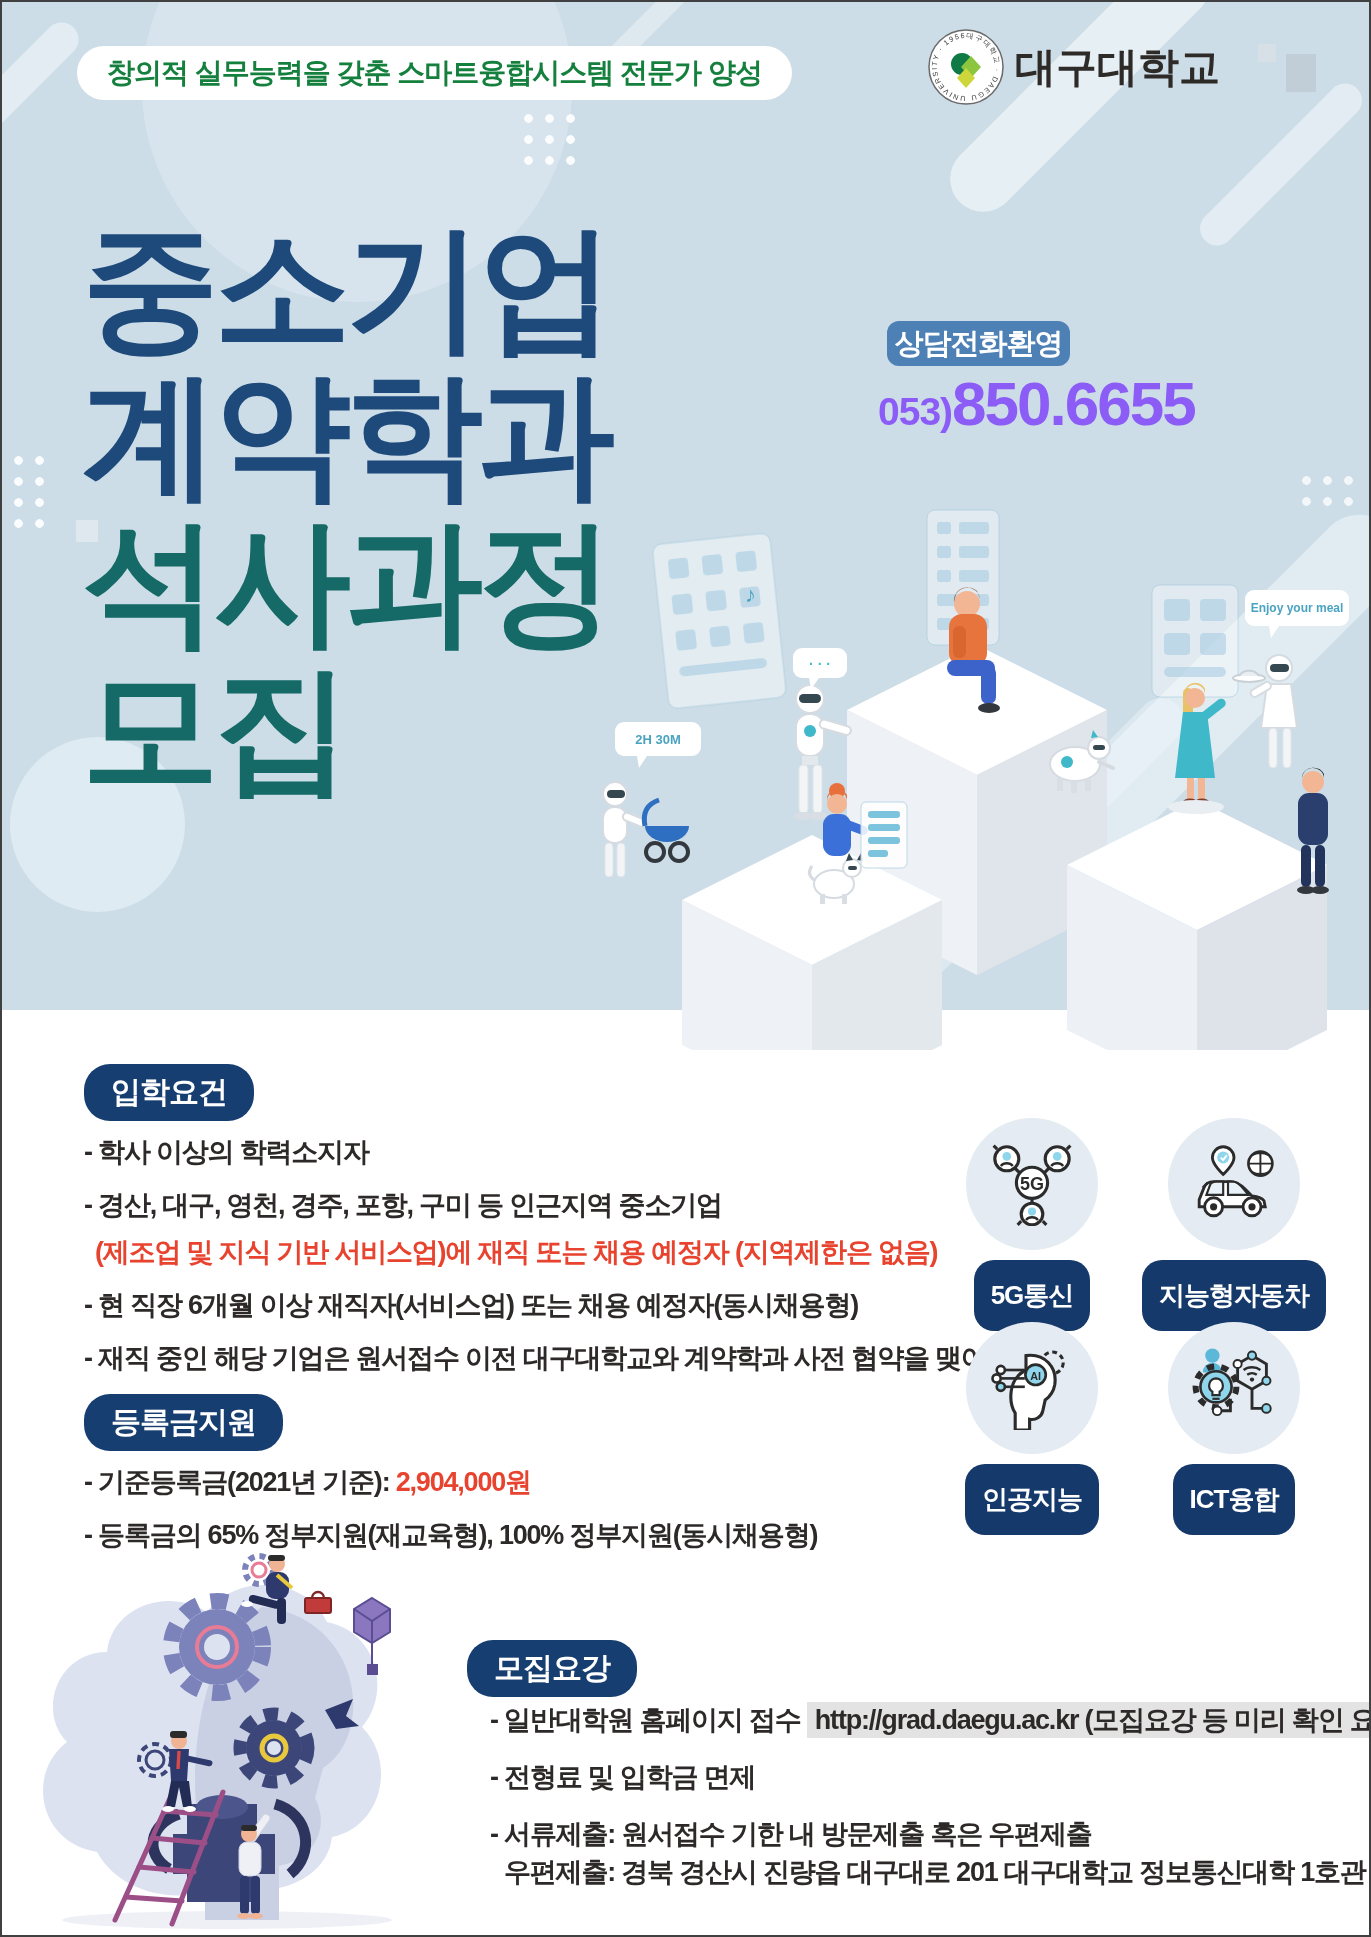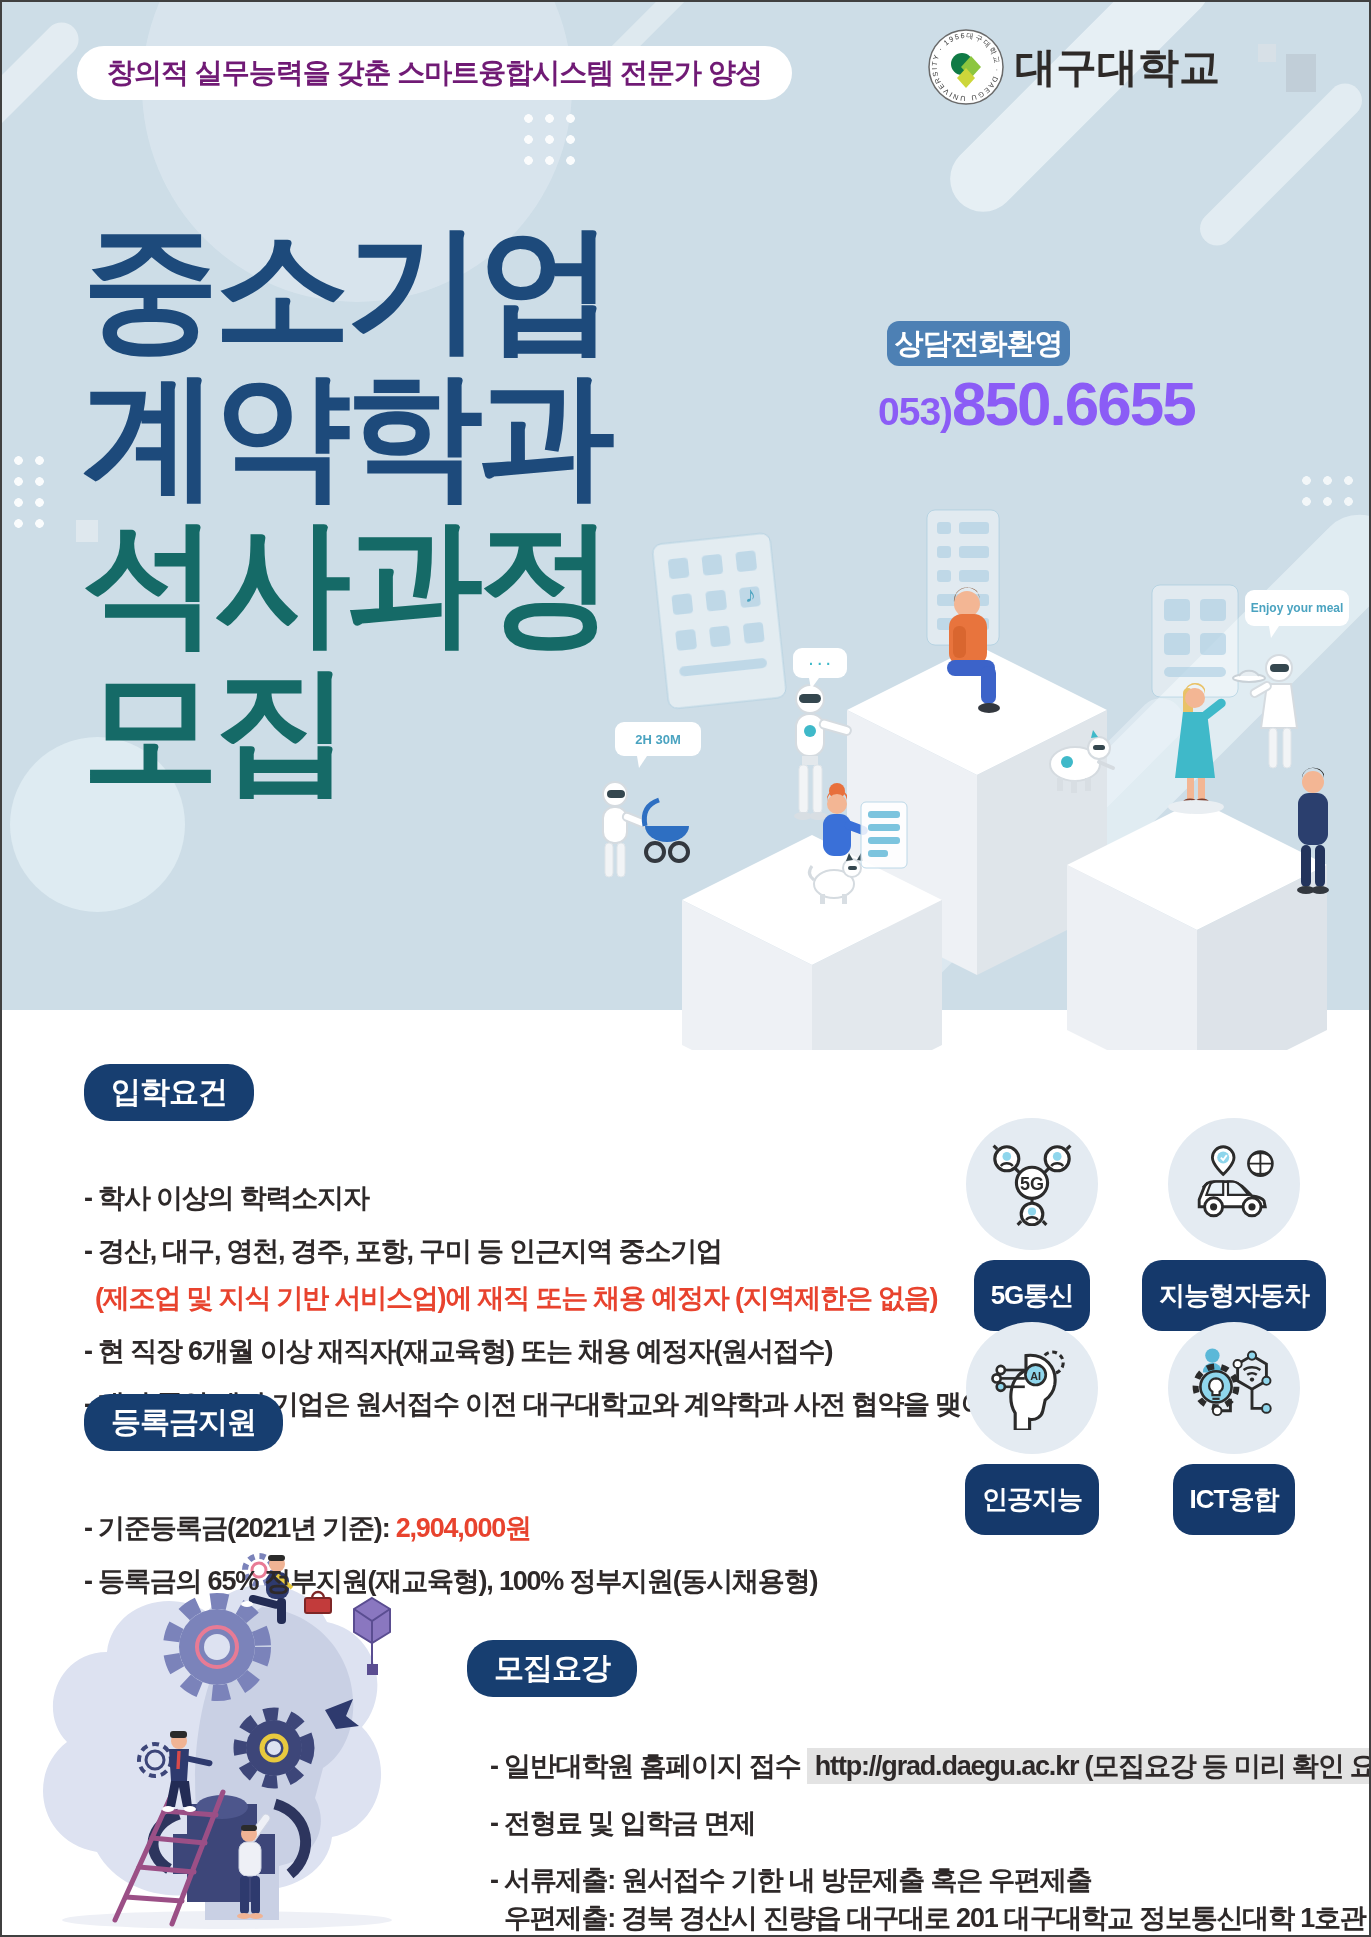--- a/index.html
+++ b/index.html
@@ -9,21 +9,21 @@
     font-family:"Liberation Sans", sans-serif;color:#2e2929;
   }
   
   .hero{position:absolute;left:0;top:0;width:100%;height:1008px;background:#cddde7;overflow:hidden;}
   .stripe{position:absolute;border-radius:999px;background:rgba(255,255,255,.45);transform:rotate(45deg);}
   .softcircle{position:absolute;border-radius:50%;}
   .dots{position:absolute;background-image:radial-gradient(rgba(255,255,255,.9) 4px, transparent 4.6px);background-size:21px 21px;}
   .tagline{
     position:absolute;left:75px;top:44px;height:54px;line-height:54px;
     background:#fff;border-radius:28px;padding:0 30px;
-    font-size:28px;font-weight:800;color:#701a75;letter-spacing:-1px;z-index:5;
+    font-size:28px;font-weight:800;color:#15803d;letter-spacing:-1px;z-index:5;
   }
   .logo{position:absolute;left:925px;top:26px;display:flex;align-items:center;z-index:5;}
   .logo-accent1{position:absolute;left:1284px;top:52px;width:30px;height:38px;background:#bcc8d2;opacity:.7;z-index:4;}
   .logo-accent2{position:absolute;left:1256px;top:42px;width:18px;height:18px;background:#d7e0e7;z-index:4;}
   .uni-name{font-size:41px;font-weight:800;color:#2e2a28;margin-left:10px;letter-spacing:0px;}
   .yearline{position:absolute;left:84px;top:138px;display:flex;align-items:baseline;z-index:5;}
   .year{font-size:78px;font-weight:900;color:#3a3332;letter-spacing:-3px;}
   .year-suffix{font-size:49px;font-weight:800;color:#3a3332;letter-spacing:-2px;margin-left:4px;}
   .main-title{position:absolute;left:80px;top:212px;z-index:5;line-height:147px;font-weight:900;letter-spacing:-5px;}
   .main-title .navy{color:#1d4a7b;}
@@ -36,21 +36,21 @@
   }
   .phone-line{position:absolute;left:876px;top:366px;display:flex;align-items:baseline;z-index:5;color:#8b5cf6;}
   .phone-area{font-size:39px;font-weight:900;letter-spacing:-1px;}
   .phone-num{font-size:62px;font-weight:900;letter-spacing:-2px;}
   .sq{position:absolute;background:#dfe8ee;}
   
   .pill{
     position:absolute;z-index:6;background:#173e70;color:#fff;border-radius:26px;
     padding:8px 27px;font-size:30px;font-weight:800;letter-spacing:-1px;
   }
-  .list{position:absolute;z-index:6;font-size:27px;font-weight:700;letter-spacing:-1.2px;color:#2e2929;margin-top:46px;}
+  .list{position:absolute;z-index:6;font-size:27px;font-weight:700;letter-spacing:-1.2px;color:#2e2929;}
   .list div{margin-bottom:17px;white-space:nowrap;}
   .red{color:#e8432e;}
   .indent{margin-left:11px;margin-top:-6px;}
   .hl{background:#e3e3e3;padding:3px 8px;}
   .recruit-list div{margin-bottom:21px;}
   
   .field{position:absolute;width:160px;display:flex;flex-direction:column;align-items:center;z-index:6;}
   .field-circle{width:132px;height:132px;border-radius:50%;background:#e4ebf2;display:flex;align-items:center;justify-content:center;}
   .field-pill{margin-top:10px;background:#15396b;color:#fff;border-radius:20px;padding:18px 17px;font-size:26px;font-weight:800;letter-spacing:-1px;white-space:nowrap;}
   .ill{position:absolute;z-index:2;}
@@ -290,21 +290,21 @@
       <text x="700" y="142" font-size="12" font-weight="bold" fill="#4aa3c0" text-anchor="middle">Enjoy your meal</text>
     </g>
     <text x="148" y="132" font-size="22" fill="#4aa3c0">♪</text>
   </svg>
 
   <div class="pill" style="left:82px;top:1062px;">입학요건</div>
   <div class="list" style="left:82px;top:1132px;">
     <div>- 학사 이상의 학력소지자</div>
     <div>- 경산, 대구, 영천, 경주, 포항, 구미 등 인근지역 중소기업</div>
     <div class="red indent">(제조업 및 지식 기반 서비스업)에 재직 또는 채용 예정자 (지역제한은 없음)</div>
-    <div>- 현 직장 6개월 이상 재직자(재교육형) 또는 채용 예정자(원서접수)</div>
+    <div>- 현 직장 6개월 이상 재직자(서비스업) 또는 채용 예정자(동시채용형)</div>
     <div>- 재직 중인 해당 기업은 원서접수 이전 대구대학교와 계약학과 사전 협약을 맺어야 함</div>
   </div>
 
   <div class="pill" style="left:82px;top:1392px;">등록금지원</div>
   <div class="list" style="left:82px;top:1462px;">
     <div>
       <span>- 기준등록금(2021년 기준): </span><span class="red">2,904,000원</span>
     </div>
     <div>- 등록금의 65% 정부지원(재교육형), 100% 정부지원(동시채용형)</div>
   </div>

